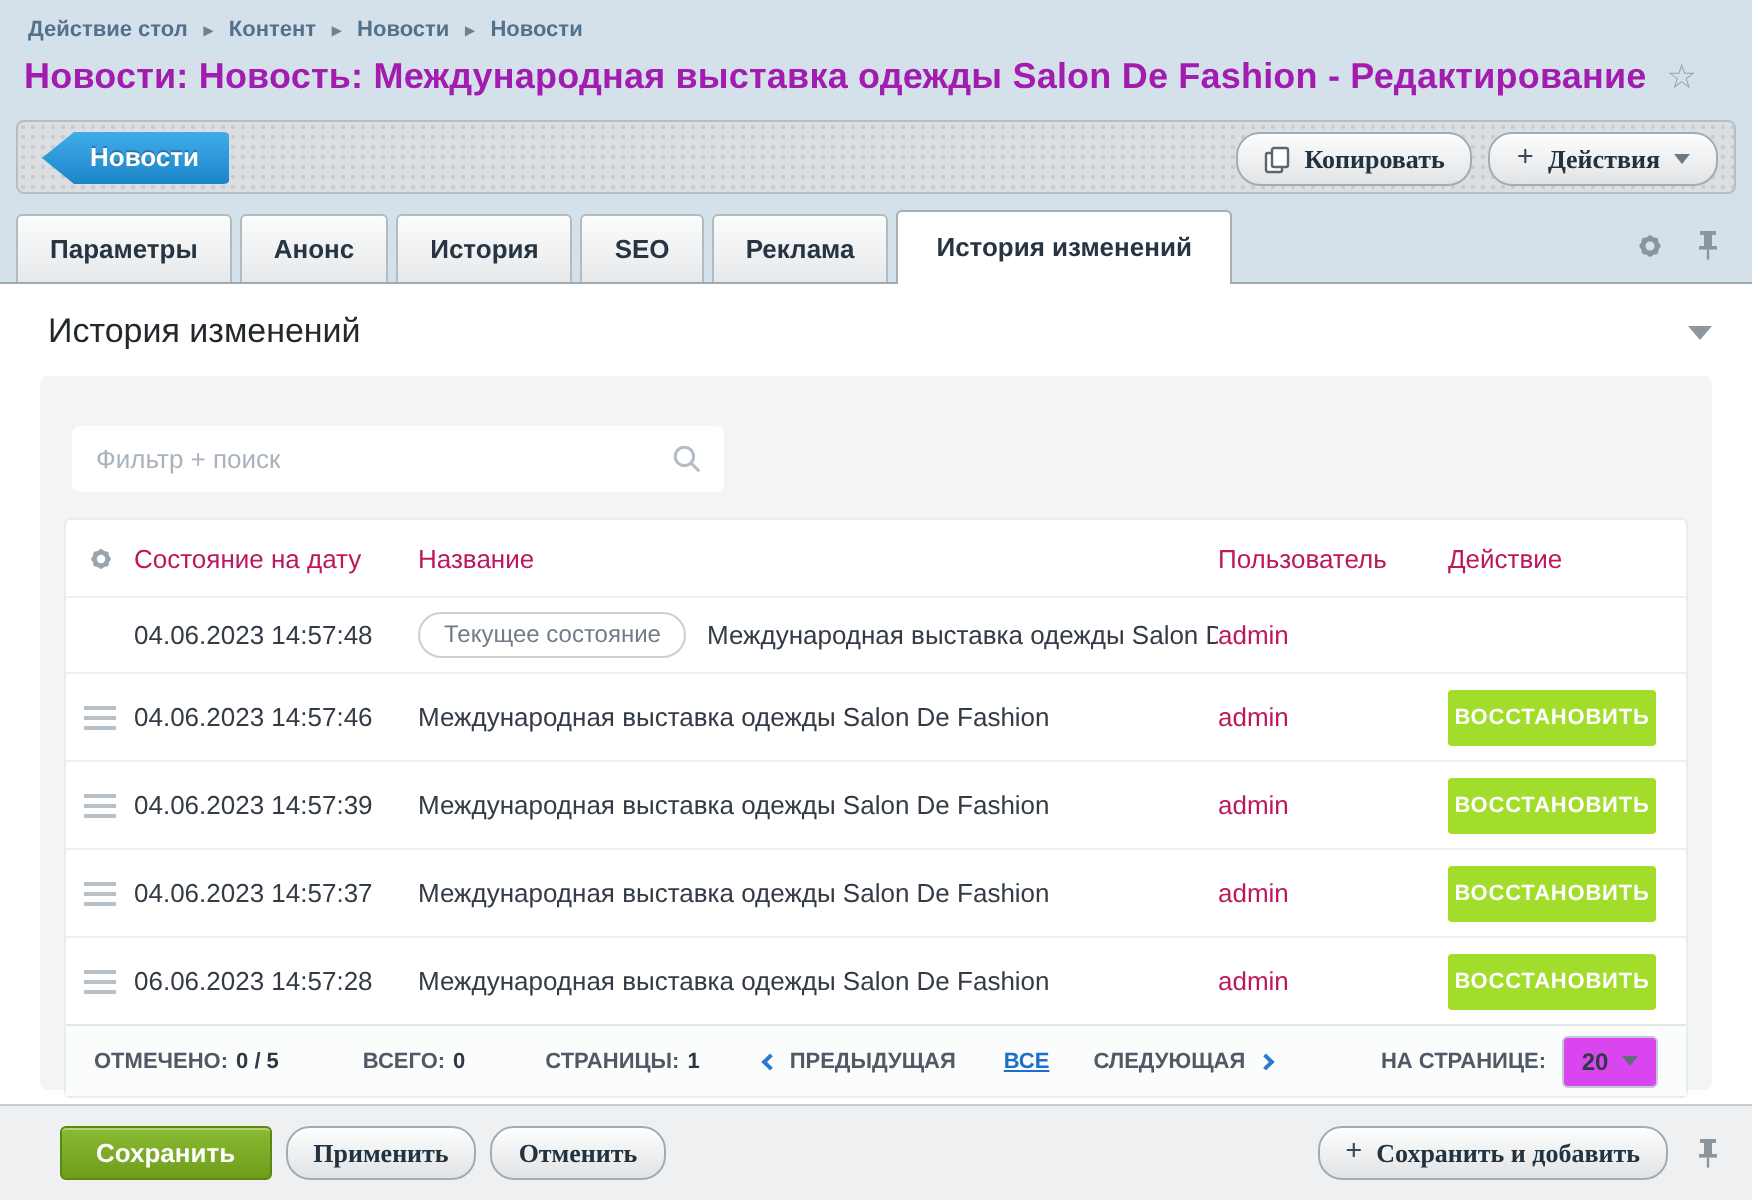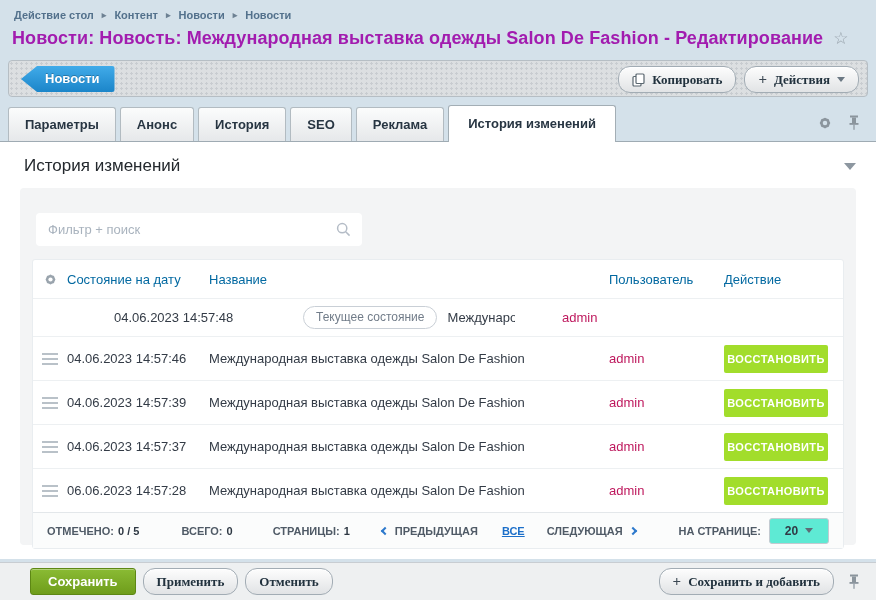--- a/index.html
+++ b/index.html
@@ -49,48 +49,48 @@
 
   .panel { margin:0 20px; height:357px; background:#f3f4f5; border-radius:4px; }
   .search-wrap { position:relative; width:326px; margin:0 0 0 16px; top:25px; }
   .search-input { width:100%; height:33px; border:none; border-radius:4px; background:#fff; padding:0 38px 0 12px;
                   font-size:13px; color:#333; font-family:"Liberation Sans", sans-serif; outline:none; }
   .search-input::placeholder { color:#a9b3be; }
   .search-icon { position:absolute; right:11px; top:9px; }
 
   .grid { margin:38px 12px 0; background:#fff; border:1px solid #e9edf0; border-radius:3px; }
   .grow { display:grid; grid-template-columns:34px 142px 1fr 115px 119px; align-items:center; }
-  .g-head { height:38px; font-size:13px; color:#0369a1; }
+  .g-head { height:38px; font-size:13px; color:#be185d; }
   .g-row { height:44px; border-top:1px solid #edf0f2; font-size:13px; color:#333b46; }
-  .g-row.first { height:38px;gap:47px; }
+  .g-row.first { height:38px; }
   .cell-icon { display:flex; justify-content:center; }
   .namecell { display:flex; align-items:center; gap:10px; padding-right:8px; overflow:hidden; white-space:nowrap; }
   .badge { border:1px solid #c9cfd6; border-radius:12px; padding:3px 12px 4px; font-size:12px; color:#717c89; background:#fff; white-space:nowrap; }
   .userlink { color:#be185d; text-decoration:none; cursor:pointer; }
   .btn-restore { background:#a2dd2b; border:none; border-radius:2px; color:#fff; font-size:11px; font-weight:bold;
                  letter-spacing:.4px; padding:8px 0; width:104px; text-align:center; cursor:pointer; }
   .drag-handle { width:16px; height:12px; background:repeating-linear-gradient(#b9c1c8 0 2px, rgba(0,0,0,0) 2px 5px); cursor:grab; }
 
   .gfoot { display:flex; height:36px; border-top:1px solid #e3e7ea; background:#fbfcfc;
            padding:0 14px; font-size:11px; font-weight:bold; color:#4f5a66; }
   .gfoot .val { color:#2e3843; margin-left:4px; }
   .fitem { display:flex; align-items:center; }
   .chev { display:inline-block; width:6px; height:6px; border-left:2px solid #2d79cc; border-bottom:2px solid #2d79cc; }
   .chev.left { transform:rotate(45deg); margin-right:7px; }
   .chev.right { transform:rotate(225deg); margin-left:7px; }
   .pager-link { cursor:pointer; }
   .all-link { color:#1c6fc9; text-decoration:underline; cursor:pointer; }
   .perpage { margin-left:auto; display:flex; align-items:center; gap:8px; }
-  .select-box { width:60px; height:26px; border:1px solid #c3cad1; border-radius:3px; background:#5eead4;
+  .select-box { width:48px; height:26px; border:1px solid #c3cad1; border-radius:3px; background:#d946ef;
                 display:flex; align-items:center; justify-content:center; gap:7px; cursor:pointer;
                 font-size:12px; color:#303a45; }
   .select-caret { width:0; height:0; border-left:4px solid rgba(0,0,0,0); border-right:4px solid rgba(0,0,0,0); border-top:5px solid #5f6b76; }
 
   
-  .bottombar { position:absolute; left:0; bottom:0; width:100%; height:38px; background:#eef0f1;
+  .bottombar { position:absolute; left:0; bottom:0; width:100%; height:48px; background:#eef0f1;
                border-top:1px solid #c8cdd2; display:flex; align-items:center; padding:0 16px 0 30px; }
   .btn-save { height:27px; padding:0 17px; background:linear-gradient(#8abb34,#6f9d1b); border:1px solid #5d8714;
               border-radius:3px; color:#fff; font-size:13px; font-weight:bold; cursor:pointer;
               box-shadow:inset 0 1px 0 rgba(255,255,255,.35); }
   .bottombar .btn-gray { margin-left:7px; }
   .bottom-right { margin-left:auto; display:flex; align-items:center; gap:14px; }
   svg { display:block; }
 </style>
 </head>
 <body>

